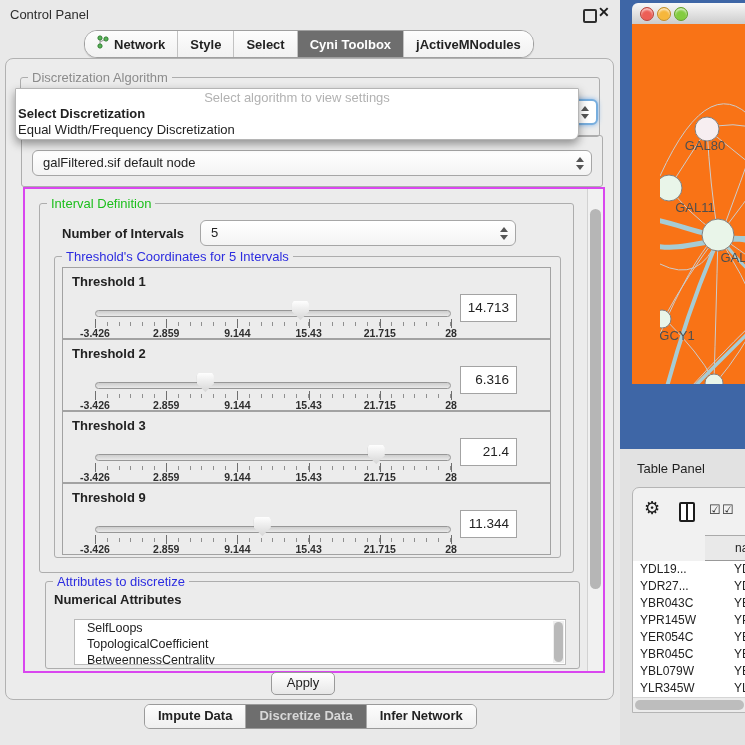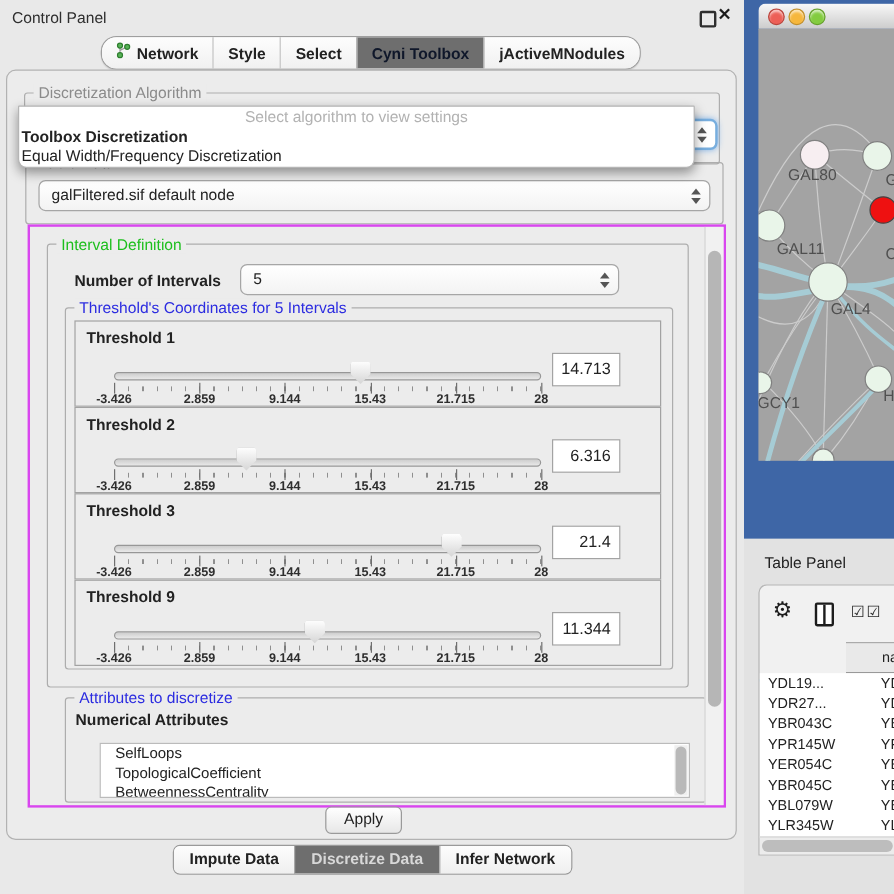--- a/index.html
+++ b/index.html
@@ -11,21 +11,21 @@
   .cp-title{left:10px;top:7px;font-size:13px;color:#2e2e2e;}
   .win-float{left:583px;top:9px;width:10px;height:10px;border:2px solid #2e2e2e;border-radius:2px;}
   .win-close{left:598px;top:4px;font-size:14px;font-weight:bold;color:#1c1c1c;}
 
   
   .top-tabs{left:84px;top:30px;height:26px;display:flex;border:1px solid #9f9f9f;border-radius:13px;
             overflow:hidden;background:#fbfbfb;box-shadow:0 1px 1px rgba(0,0,0,.12);}
   .tab{display:flex;align-items:center;gap:5px;padding:0 12px;font-size:13px;font-weight:bold;
        line-height:25px;background:linear-gradient(#fdfdfd,#f1f1f1);color:#222;}
   .tab+.tab{border-left:1px solid #c2c2c2;}
-  .tab.selected{background:#6e6e6e;color:#0f172a;}
+  .tab.selected{background:#6e6e6e;color:#ffffff;}
 
   
   .cp-body{left:5px;top:58px;width:607px;height:640px;background:#ececec;
            border:1px solid #b2b2b2;border-radius:8px;}
   .group{position:absolute;border:1px solid #adadad;border-radius:3px;}
   .group-title{position:absolute;top:-8px;left:7px;background:#ececec;padding:0 4px;
                font-size:13px;white-space:nowrap;}
   .t-green{color:#1dbf1d;} .t-blue{color:#2c2ce0;} .t-dim{color:#8b8b8b;}
 
   .combo{position:absolute;background:linear-gradient(#ffffff,#f3f3f3);border:1px solid #a6a6a6;
@@ -90,21 +90,21 @@
   
   .net-frame{left:620px;top:0;width:125px;height:449px;background:#3e66a6;}
   .net-titlebar{position:absolute;left:12px;top:3px;right:0;height:21px;
                 background:linear-gradient(#f8f8f8,#cccccc);border-top-left-radius:6px;
                 border-bottom:1px solid #999;}
   .light{position:absolute;top:4px;width:12px;height:12px;border-radius:50%;
          box-shadow:inset 0 2px 2px rgba(255,255,255,.65);}
   .l-red{left:8px;background:#ed5f57;border:1px solid #b8453d;}
   .l-yellow{left:25px;background:#f6b73c;border:1px solid #c08f2c;}
   .l-green{left:42px;background:#83cc3f;border:1px solid #65a02c;}
-  .net-canvas{position:absolute;left:12px;top:24px;right:0;height:360px;background:#a3a3a3;overflow:hidden;}
+  .net-canvas{position:absolute;left:12px;top:24px;right:0;height:360px;background:#f97316;overflow:hidden;padding-left:28px;}
   .net-canvas svg text{font-family:"Liberation Sans",sans-serif;font-size:13px;fill:#4f4f4f;}
 
   
   .table-panel{left:620px;top:449px;width:125px;height:296px;background:#e2e2e2;}
   .tp-title{position:absolute;left:17px;top:12px;font-size:13px;color:#1f1f1f;}
   .tp-body{position:absolute;left:12px;top:38px;width:113px;height:224px;background:#f1f1f1;
            border:1px solid #b5b5b5;border-radius:7px 0 0 0;overflow:hidden;box-sizing:content-box;}
   .gear{position:absolute;left:11px;top:11px;font-size:18px;color:#1d1d1d;line-height:18px;}
   .split-icon{position:absolute;left:46px;top:14px;width:12px;height:16px;border:2px solid #1d1d1d;
               border-radius:2px;background:#fff;}
@@ -166,21 +166,21 @@
 
     <div class="abs combo-focus">
       <div class="stepper">
           <div class="tri-up"></div>
           <div class="tri-dn"></div>
         </div>
     </div>
 
     <div class="abs popup">
       <div class="popup-hint">Select algorithm to view settings</div>
-      <div class="popup-item bold">Toolbox Discretization</div>
+      <div class="popup-item bold">Select Discretization</div>
       <div class="popup-item">Equal Width/Frequency Discretization</div>
     </div>
 
     <div class="group" style="left:15px;top:76px;width:580px;height:50px;">
       <div class="group-title">Table Data</div>
       <div class="combo" style="left:10px;top:14px;width:560px;height:26px;">
         <span>galFiltered.sif default node</span>
         <div class="stepper">
             <div class="tri-up"></div>
             <div class="tri-dn"></div>
@@ -285,21 +285,21 @@
           <div class="tick-major" style="left: 32px;"></div>
               <div class="tick-major" style="left: 103.2px;"></div>
               <div class="tick-major" style="left: 174.4px;"></div>
               <div class="tick-major" style="left: 245.6px;"></div>
               <div class="tick-major" style="left: 316.8px;"></div>
               <div class="tick-major" style="left: 388px;"></div>
             </div>
         </div>
       </div>
 
-      <div class="group" style="left:29px;top:392px;width:533px;height:86px;">
+      <div class="group" style="left:20px;top:392px;width:533px;height:86px;">
         <div class="group-title t-blue">Attributes to discretize</div>
         <div class="abs" style="left:8px;top:10px;font-weight:bold;">Numerical Attributes</div>
         <div class="attr-list">
           <div class="list-item">SelfLoops</div>
             <div class="list-item">TopologicalCoefficient</div>
             <div class="list-item">BetweennessCentrality</div>
             <div class="list-vsb">
               <div class="list-vsb-thumb"></div>
             </div>
         </div>

